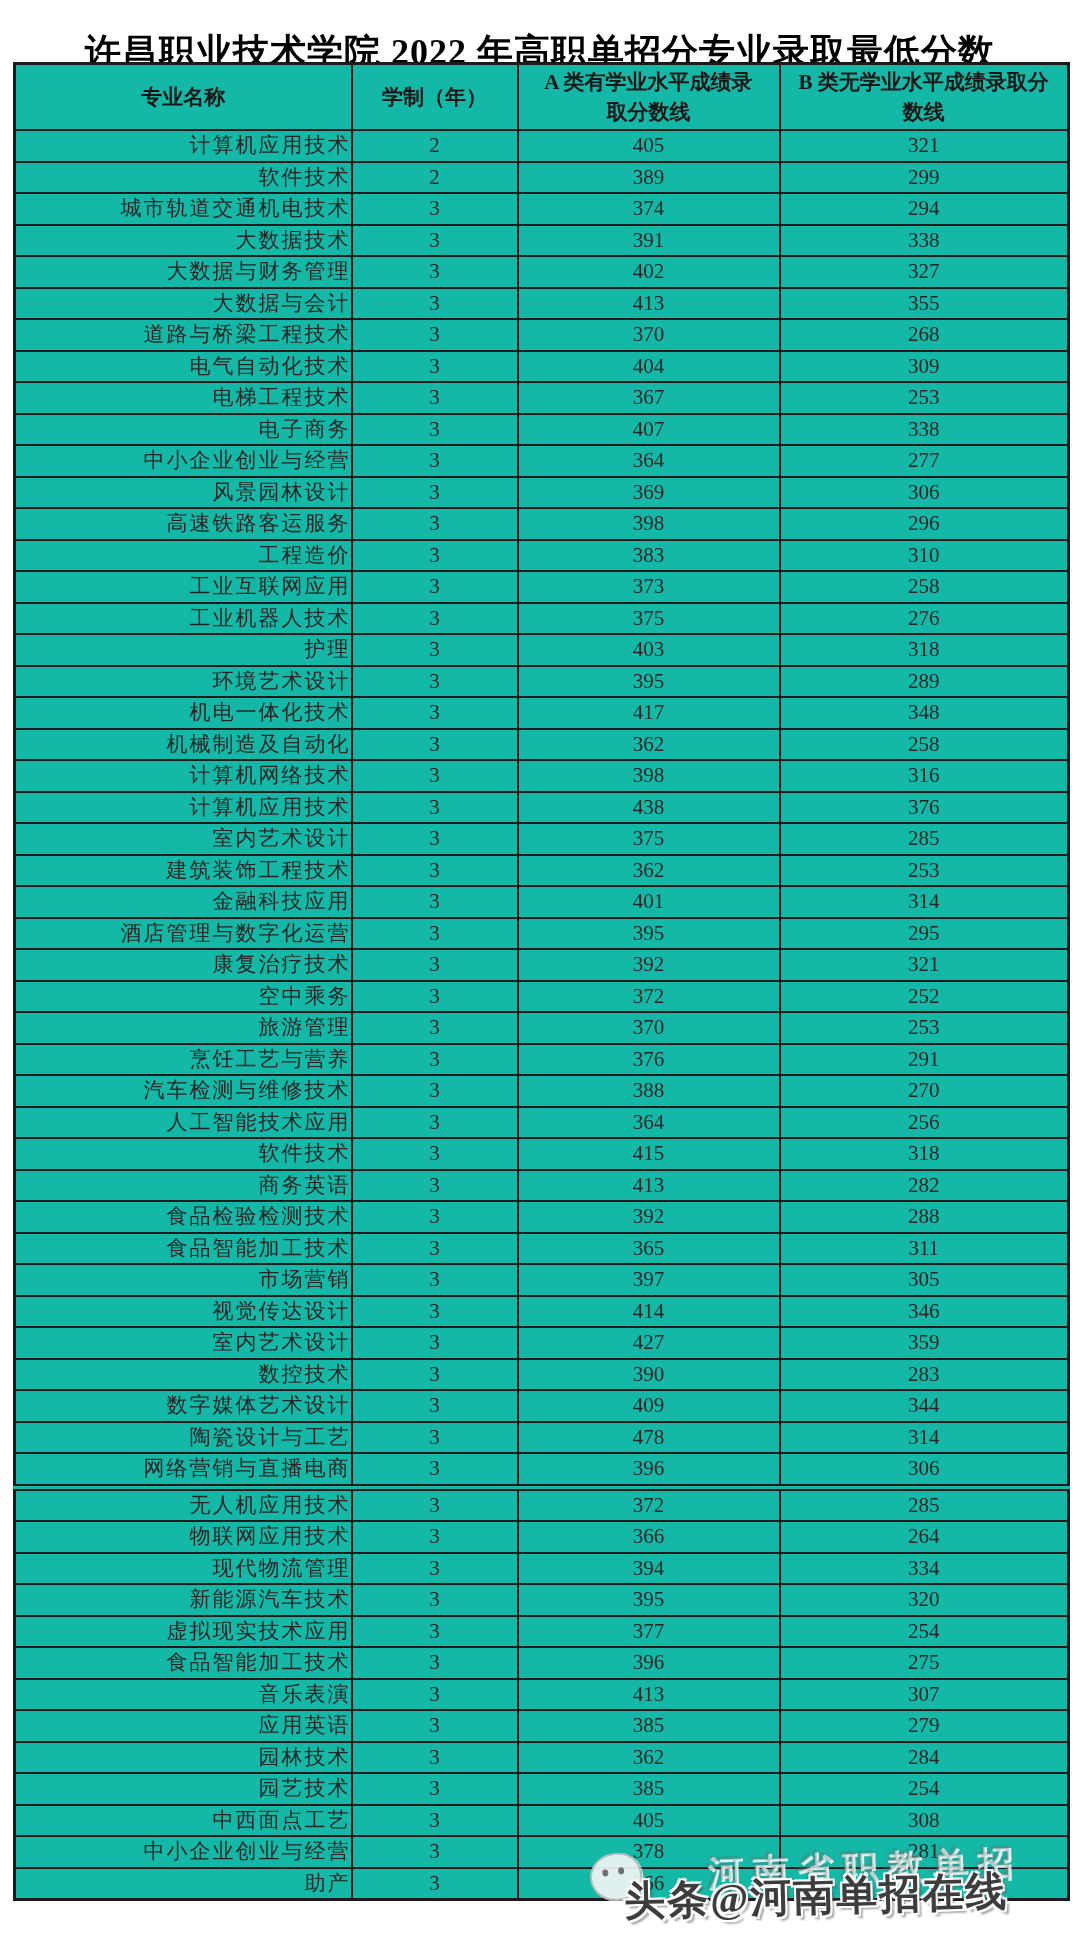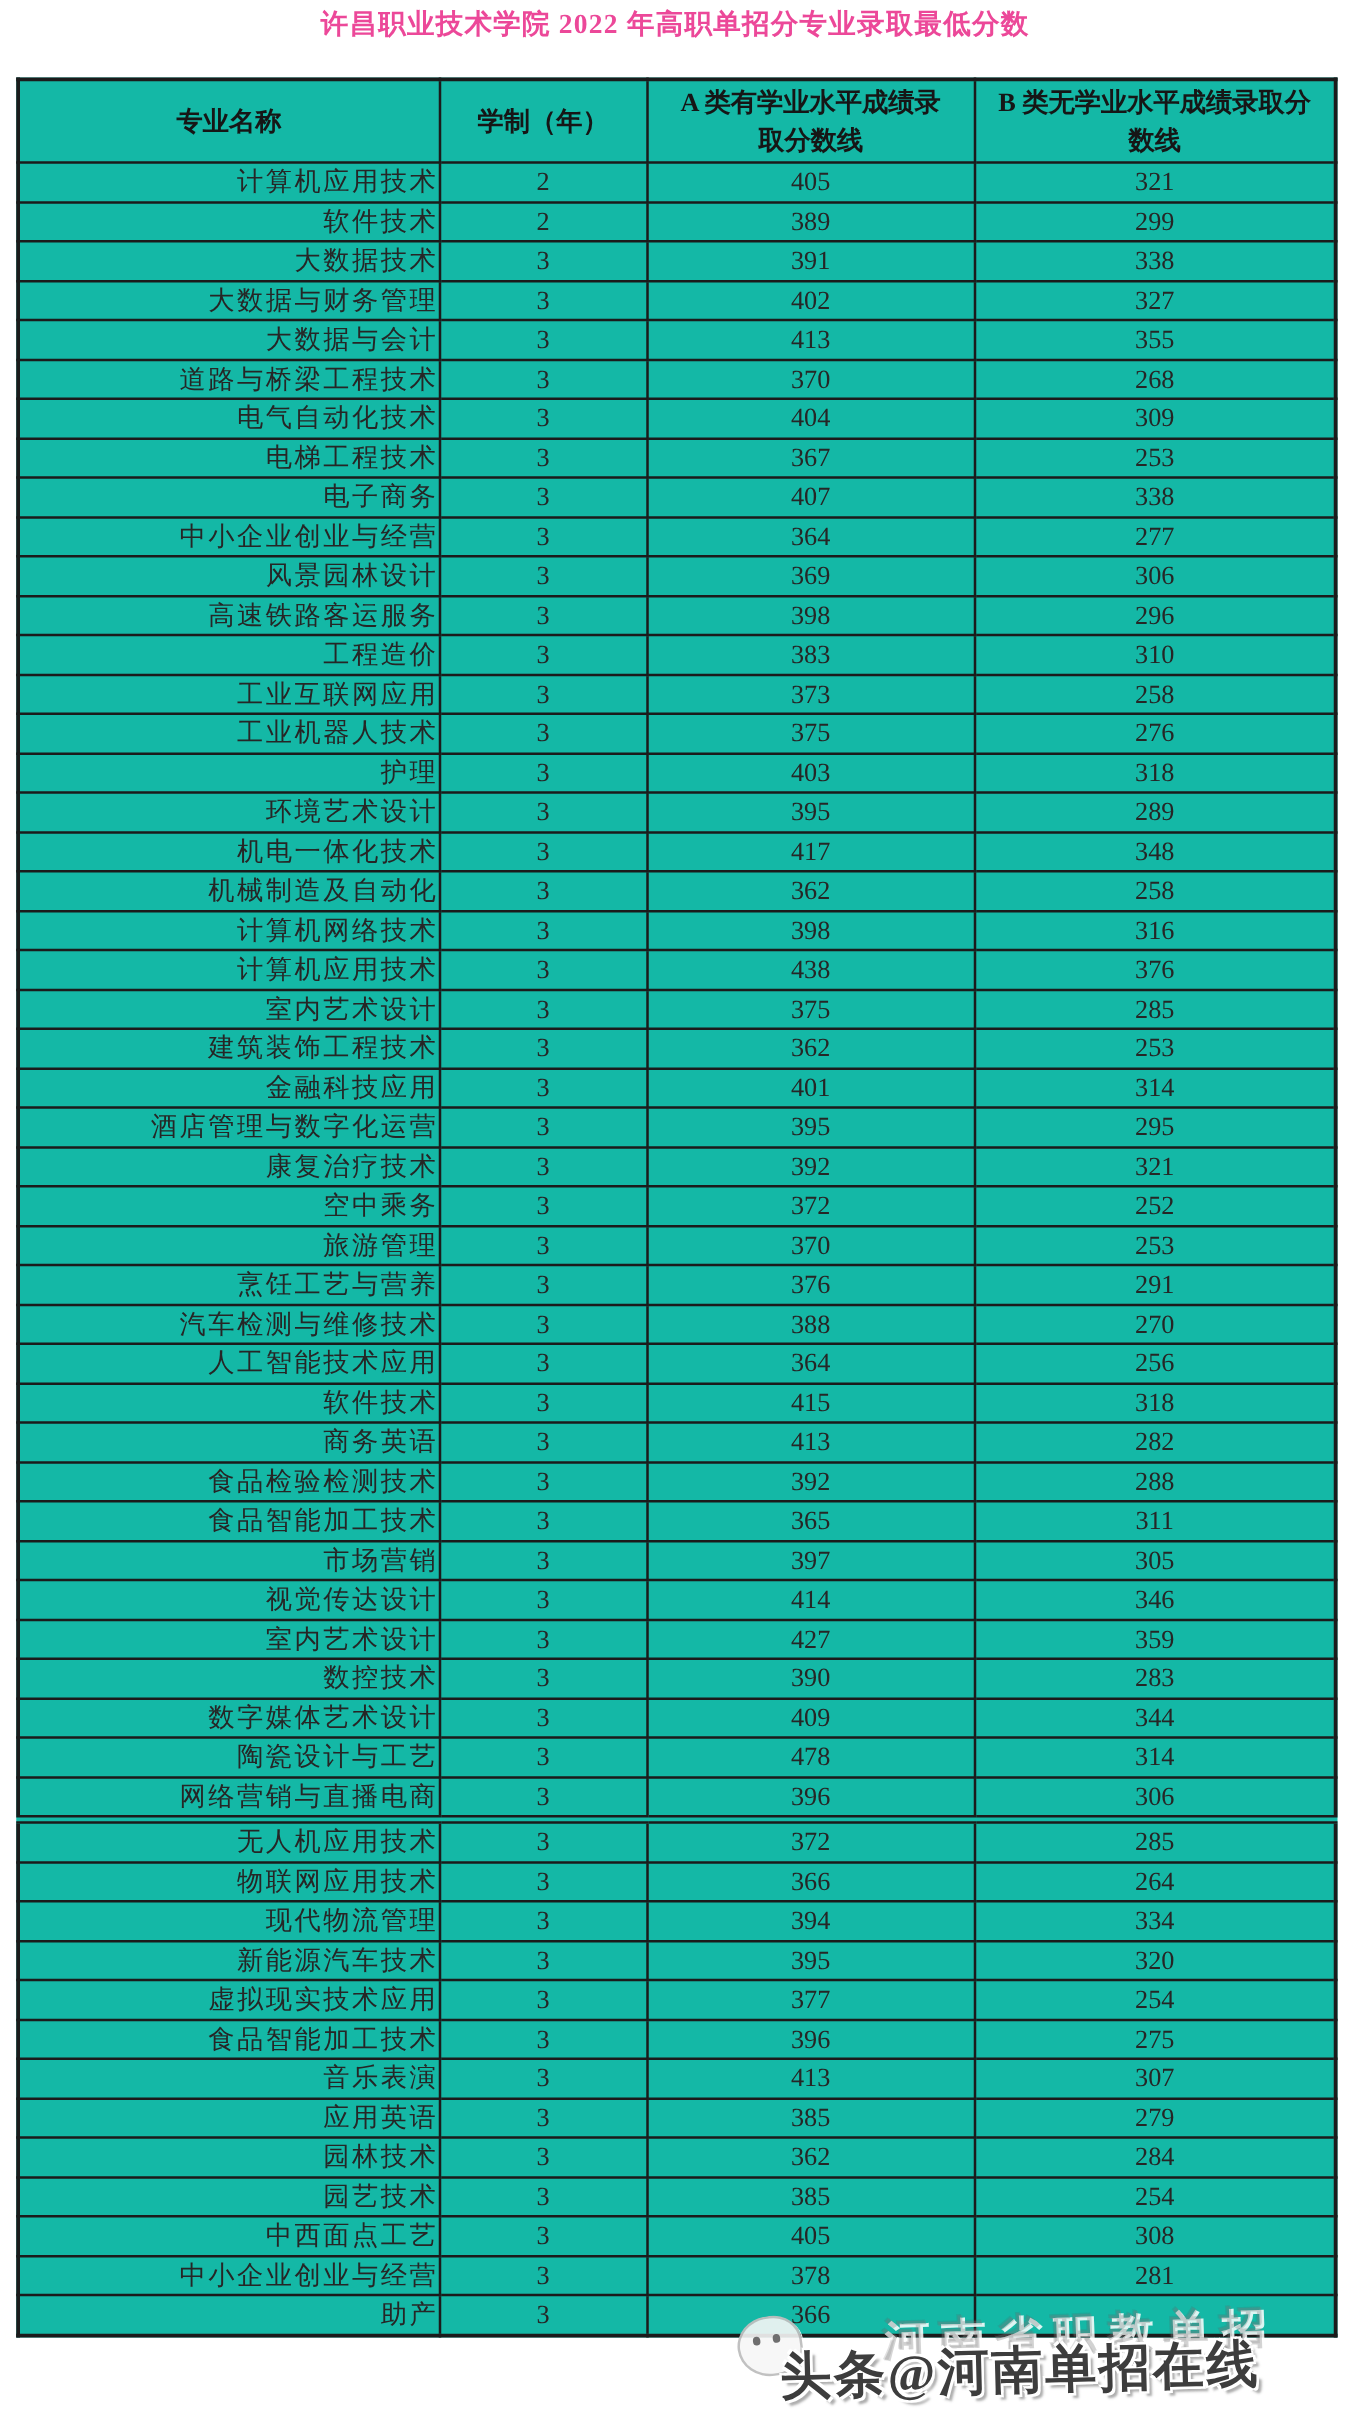--- a/index.html
+++ b/index.html
@@ -6,25 +6,25 @@
   body {
     width:1080px; height:1949px;
     background:#ffffff;
     font-family:"Liberation Serif","DejaVu Serif",serif;
     color:#1f1f1f;
     position:relative;
     overflow:hidden;
   }
   .page-title {
     text-align:center;
-    font-size:22px;
+    font-size:36px;
     font-weight:bold;
-    padding-top:4px;
+    padding-top:28px;
     letter-spacing:1px;
-    color:#ec4899;
+    color:#000000;
   }
   table.score-table {
     position:absolute;
     left:13px; top:62px;
     width:1054px;
     border-collapse:collapse;
     table-layout:fixed;
     background:#14b8a6;
   }
   table.score-table, table.score-table th, table.score-table td {
@@ -140,20 +140,26 @@
         <td>405</td>
         <td>321</td>
       </tr>
       <tr>
         <td class="name">软件技术</td>
         <td>2</td>
         <td>389</td>
         <td>299</td>
       </tr>
       <tr>
+        <td class="name">城市轨道交通机电技术</td>
+        <td>3</td>
+        <td>374</td>
+        <td>294</td>
+      </tr>
+      <tr>
         <td class="name">大数据技术</td>
         <td>3</td>
         <td>391</td>
         <td>338</td>
       </tr>
       <tr>
         <td class="name">大数据与财务管理</td>
         <td>3</td>
         <td>402</td>
         <td>327</td>

